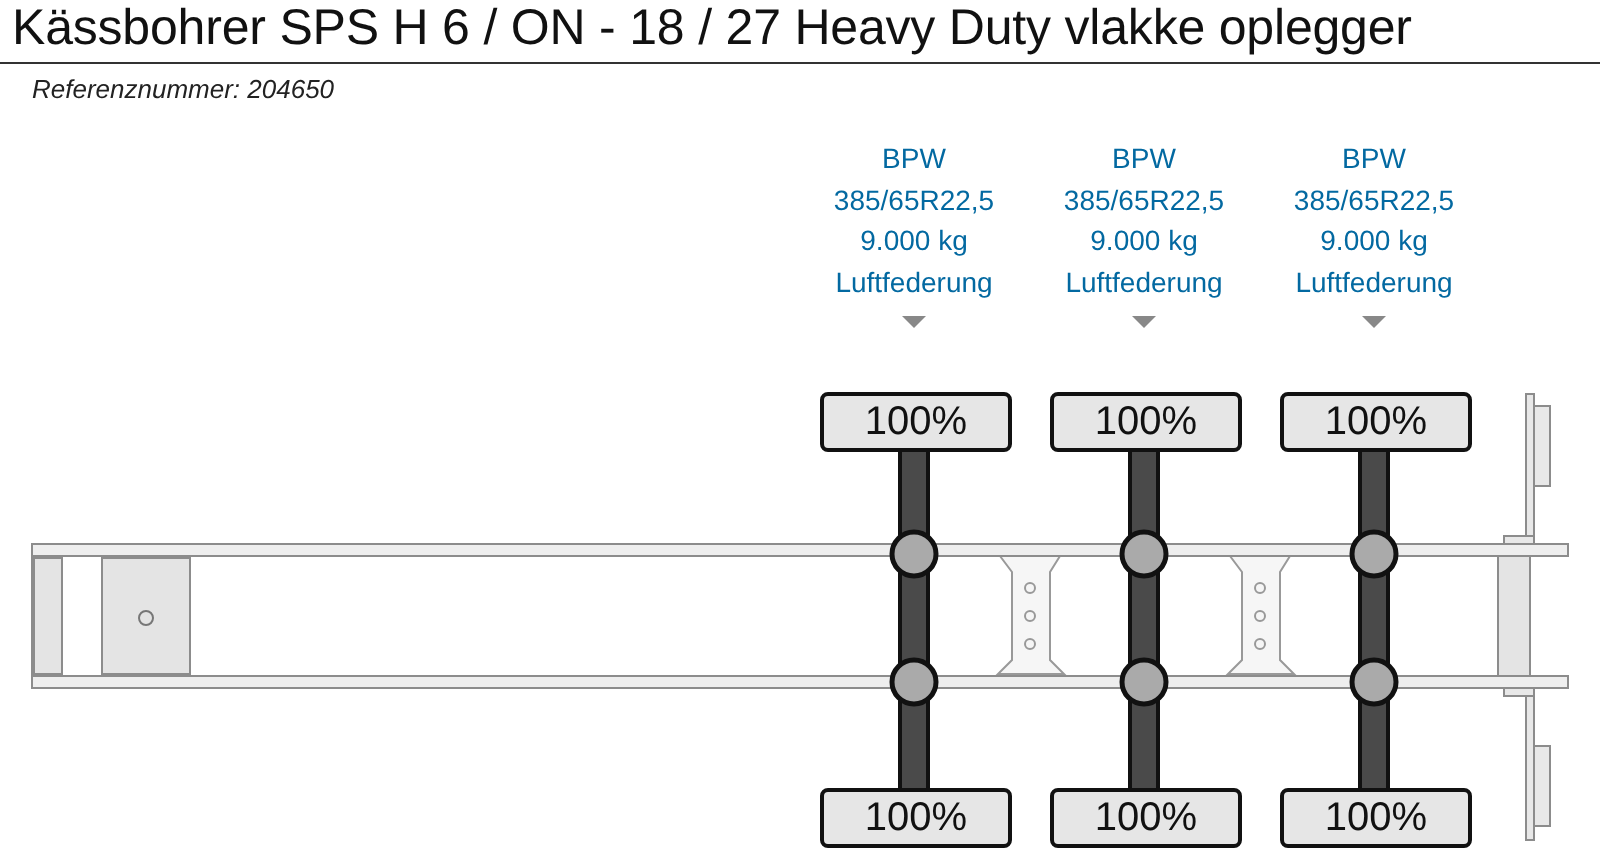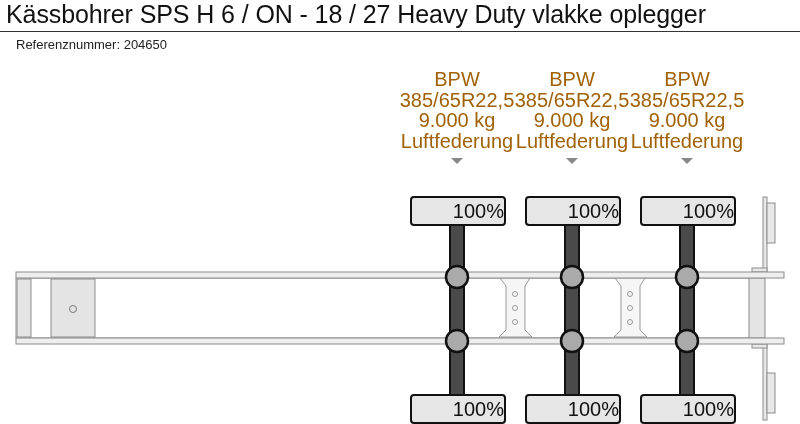--- a/index.html
+++ b/index.html
@@ -1,29 +1,29 @@
 <!DOCTYPE html>
 <html><head>
 <meta charset="utf-8">
 <style>
   html, body { margin:0; padding:0; background:#ffffff; }
   body { width:800px; height:424px; position:relative; overflow:hidden;
          font-family:"Liberation Sans", sans-serif; color:#111; }
   .title { position:absolute; left:6px; top:-1px; font-size:25px; line-height:30px;
            white-space:nowrap; color:#111; letter-spacing:-0.1px; }
   .title-rule { position:absolute; left:0; top:31px; width:800px; height:1px; background:#333; }
-  .ref { position:absolute; left:16px; top:37px; font-size:13px; line-height:16px; color:#222; }
+  .ref { position:absolute; left:16px; top:37px; font-size:13px; line-height:16px; color:#222;font-style:italic; }
   .axle-info { position:absolute; top:69px; width:120px; text-align:center;
-               font-size:20px; line-height:20.5px; color:#a16207; }
+               font-size:14px; line-height:20.5px; color:#0369a1; }
   .axle-info .ln { display:block; white-space:nowrap; }
   .tri { position:absolute; width:0; height:0;
          border-left:6px solid transparent; border-right:6px solid transparent;
          border-top:6px solid #888; }
   .load-box { position:absolute; width:92px; height:26px; background:#e6e6e6;
-              border:2px solid #111; border-radius:4px; text-align:right;
+              border:2px solid #111; border-radius:4px; text-align:center;
               font-size:20px; line-height:26px; color:#111; box-sizing:content-box; }
   svg.chassis { position:absolute; left:0; top:0; }
 </style>
 </head>
 <body>
 
 <div class="title">Kässbohrer SPS H 6 / ON - 18 / 27 Heavy Duty vlakke oplegger</div>
 <div class="title-rule"></div>
 <div class="ref">Referenznummer: 204650</div>
 

